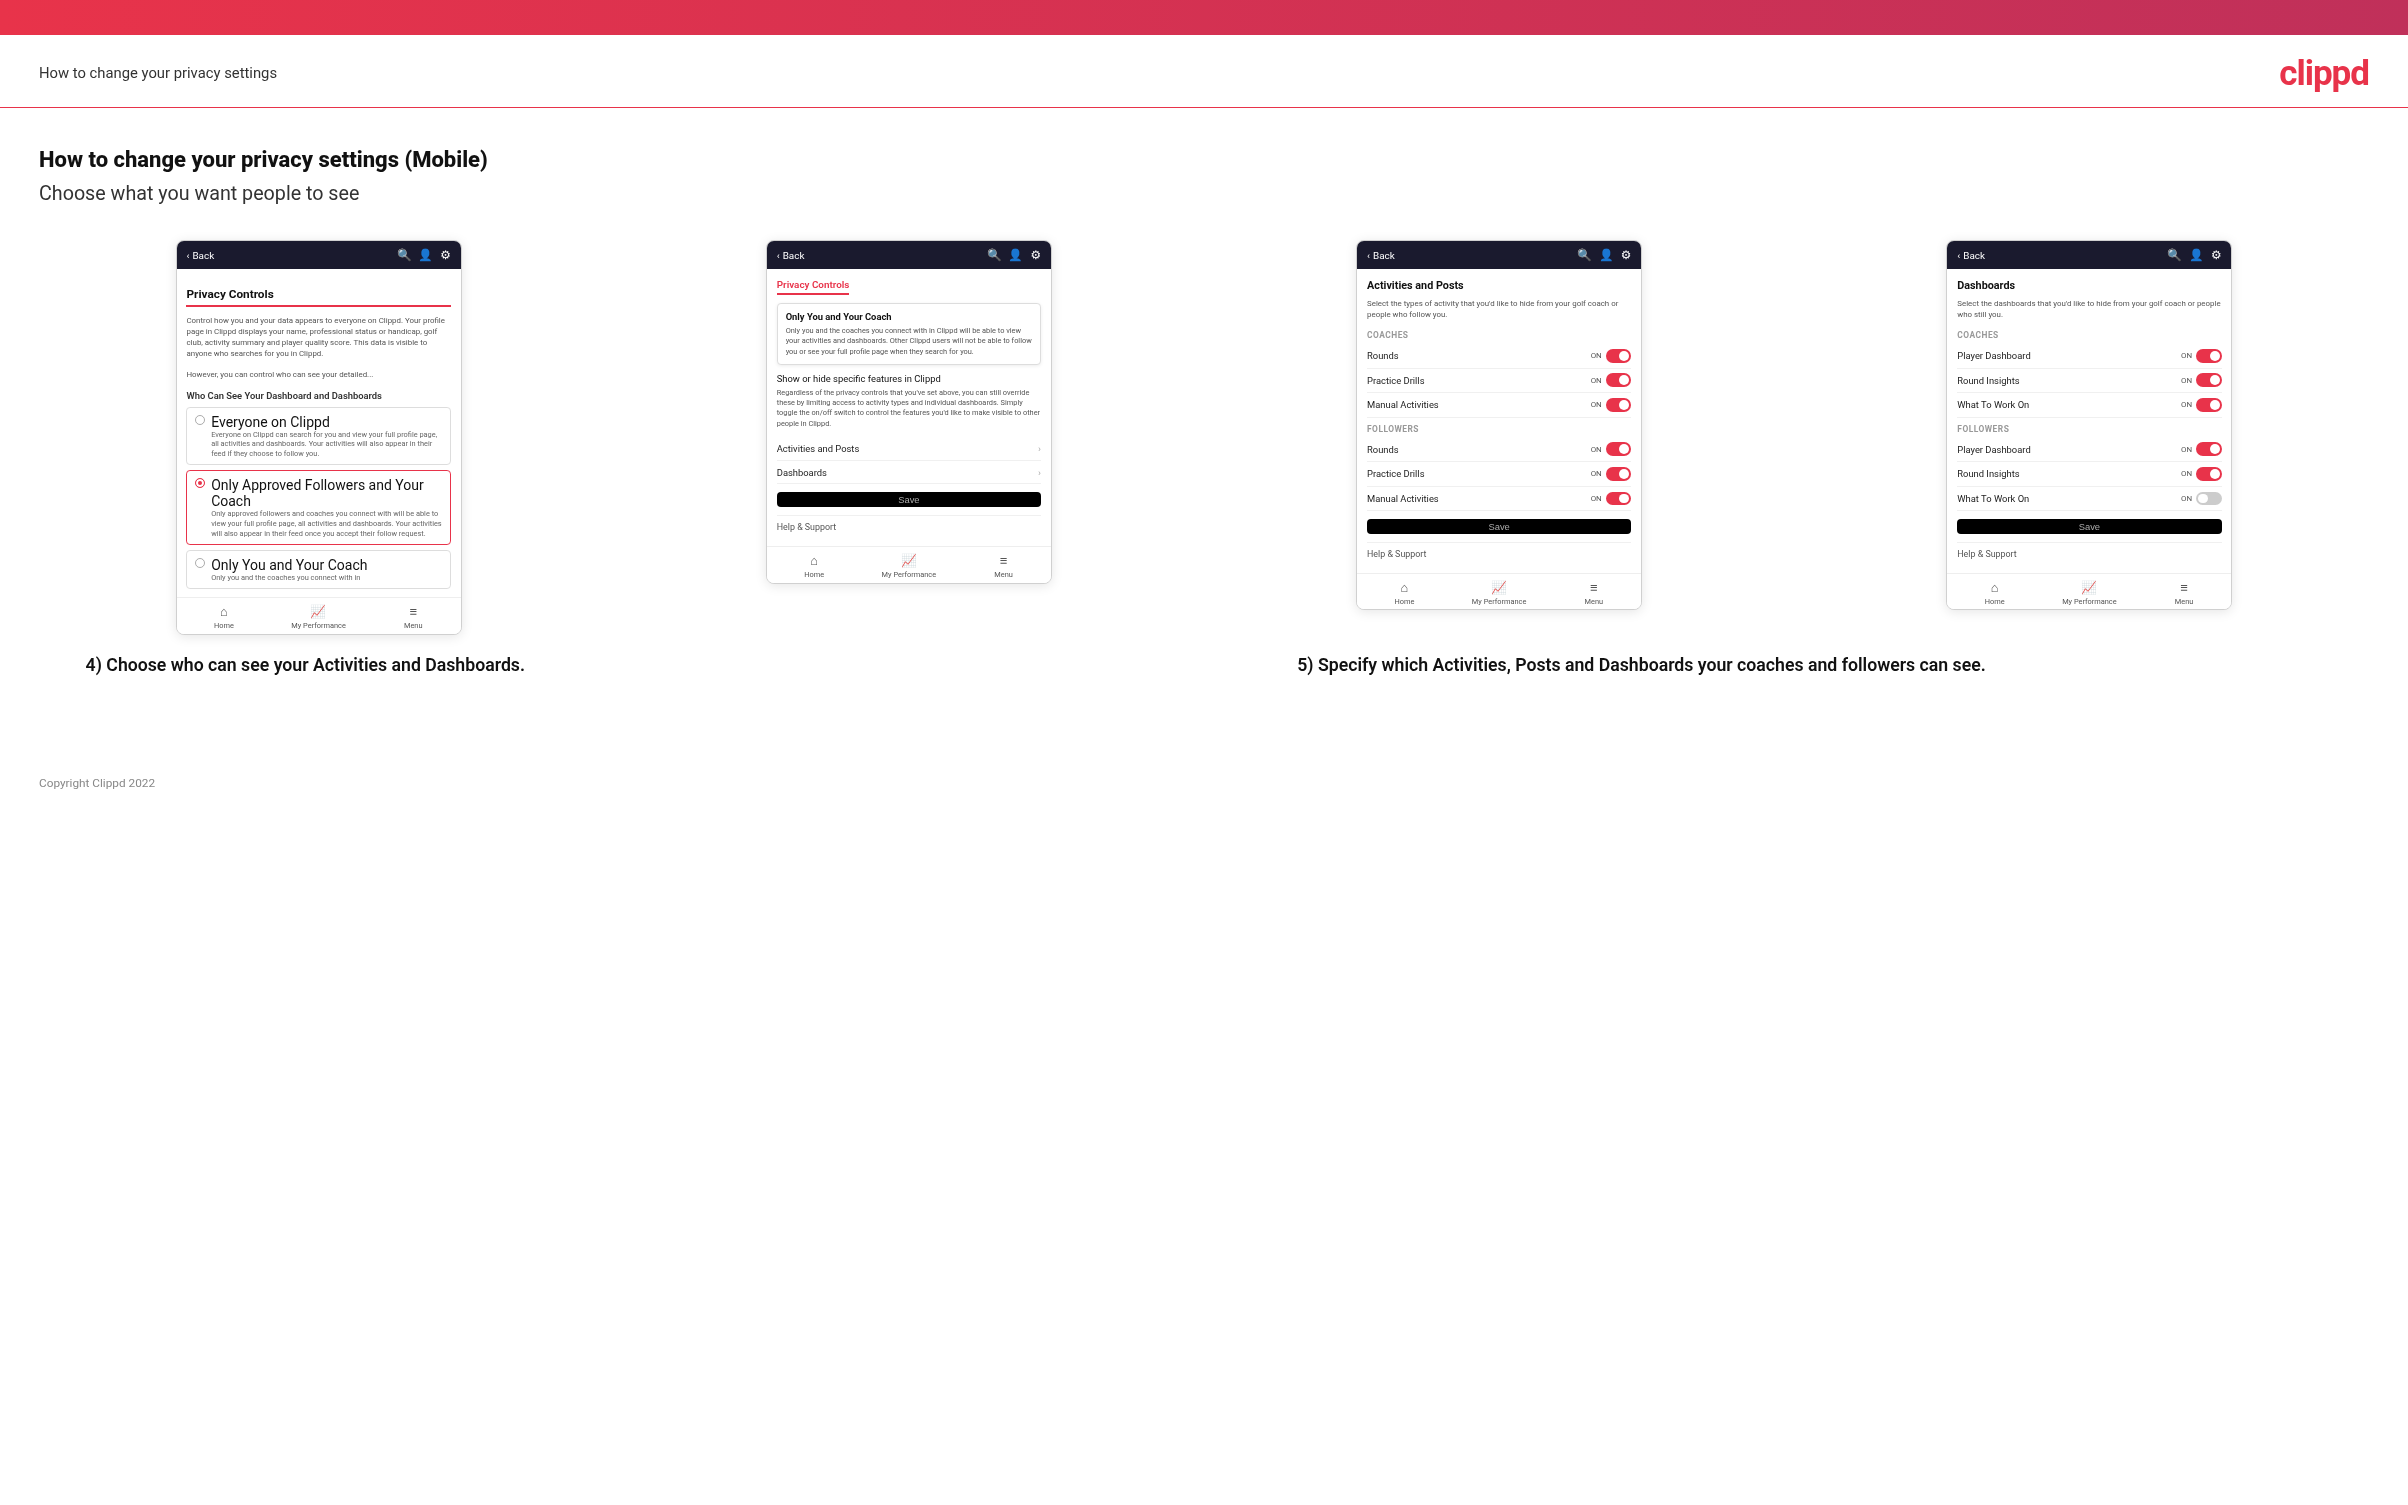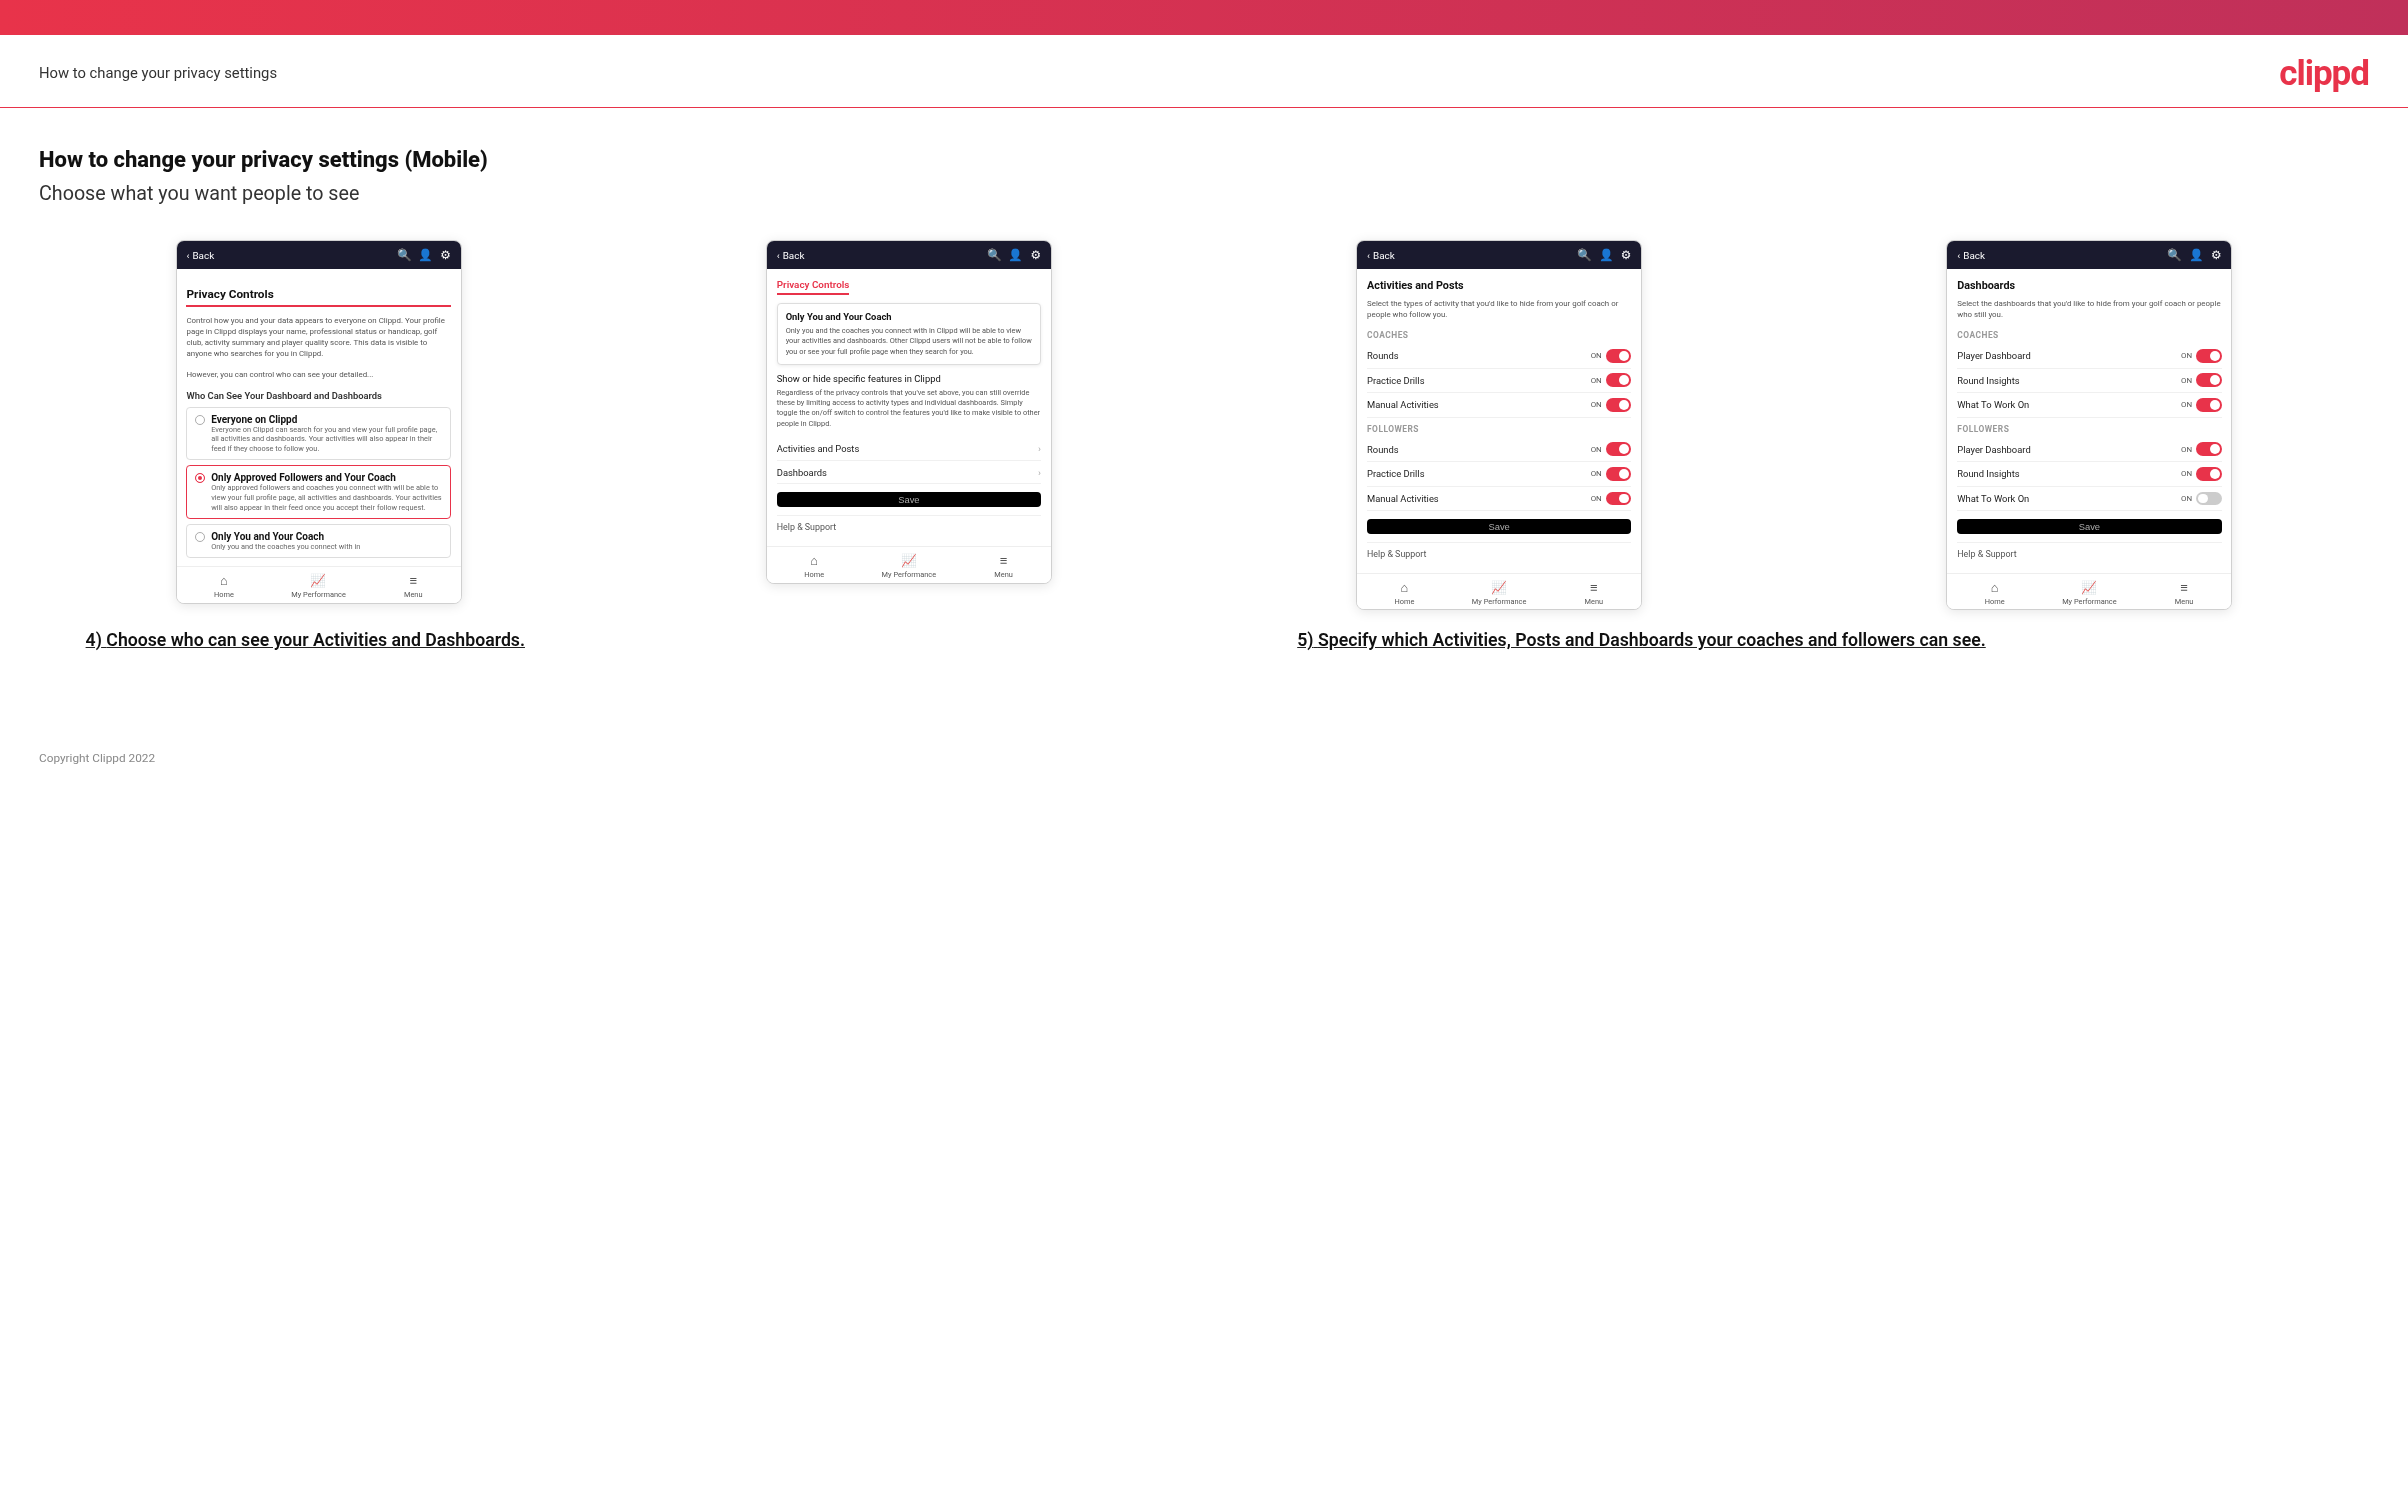--- a/index.html
+++ b/index.html
@@ -157,22 +157,22 @@
       border: 1.5px solid #aaa;
       margin-top: 1px;
       flex-shrink: 0;
     }
     .radio-circle.selected {
       border-color: #e8334a;
       background: #e8334a;
       box-shadow: inset 0 0 0 2px #fff;
     }
     .radio-text .radio-title {
-      font-size: 10px;
-      font-weight: 700;
+      font-size: 14px;
+      font-weight: 400;
       color: #111;
     }
     .radio-text .radio-sub {
       font-size: 7.4px;
       color: #666;
       line-height: 1.3;
     }
 
     
     .phone-tab-bar {
@@ -316,21 +316,20 @@
     }
     .toggle-switch.off::after {
       left: 2px;
       right: auto;
     }
 
     .captions-row {
       display: flex;
       justify-content: space-between;
       margin-top: 17.7px;
-      text-decoration: underline;
     }
     .caption-left {
       width: 48%;
       padding: 0 0 0 2%;
     }
     .caption-right {
       width: 48%;
       padding: 0 0 0 2%;
     }
 

